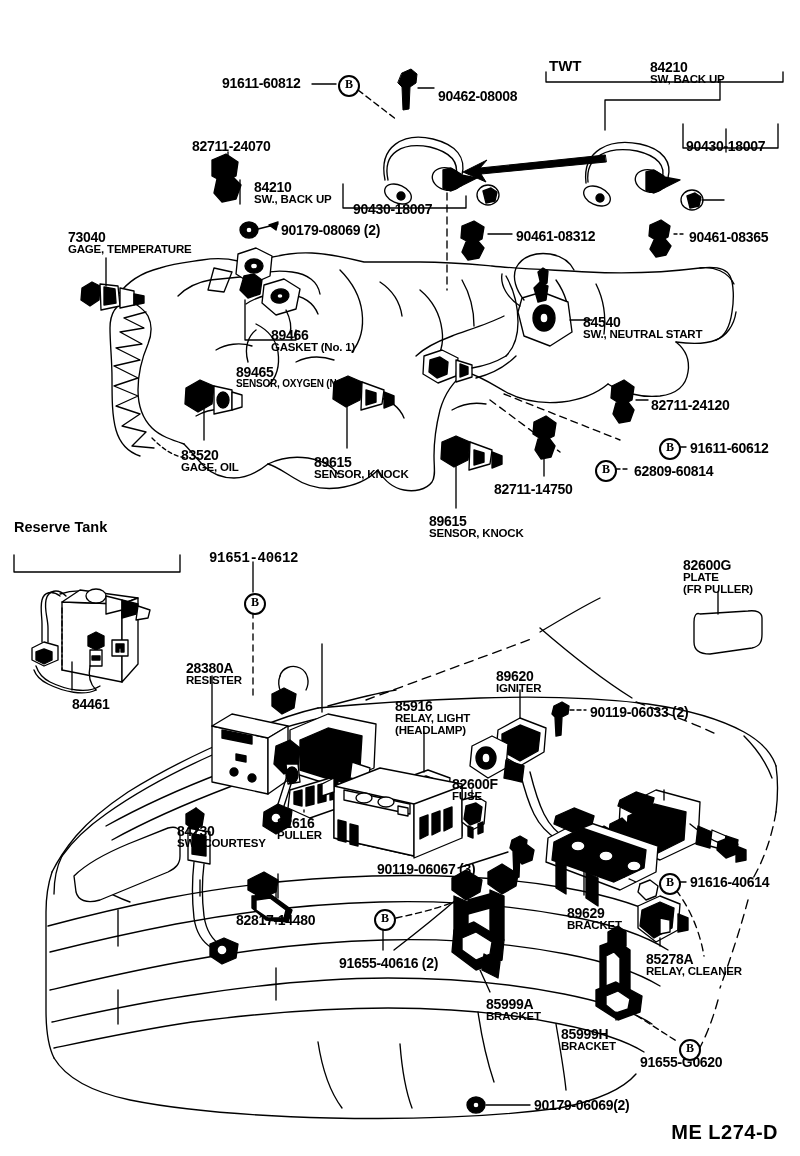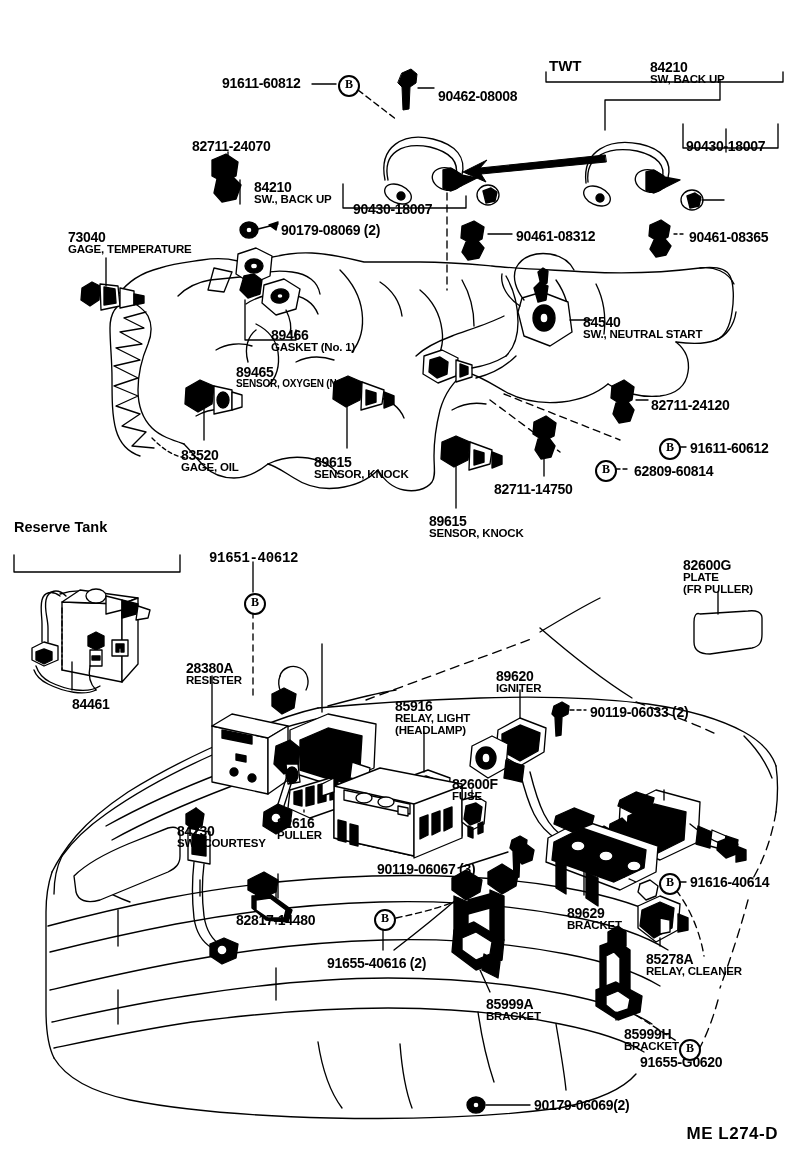--- a/index.html
+++ b/index.html
@@ -7,21 +7,21 @@
   body{width:800px;height:1156px;position:relative;overflow:hidden;
        font-family:"Liberation Sans","DejaVu Sans",sans-serif;color:#000;}
   #stage{position:absolute;left:0;top:0;width:800px;height:1156px;}
   #art{position:absolute;left:0;top:0;width:800px;height:1156px;}
   .lbl{position:absolute;font-weight:bold;line-height:1.02;white-space:nowrap;
        letter-spacing:-0.2px;}
   .pn{font-size:14px;font-weight:bold;letter-spacing:-0.3px;}
   .desc{font-size:11.5px;font-weight:bold;letter-spacing:-0.2px;}
   .desc.sm{font-size:10px;}
   .grp{font-size:15px;font-weight:bold;}
-  .footer{position:absolute;right:22px;bottom:12px;font-size:17px;font-weight:bold;
+  .footer{position:absolute;right:22px;bottom:12px;font-size:20px;font-weight:bold;
           letter-spacing:0.5px;}
   .rtank{position:absolute;font-size:14.5px;font-weight:bold;}
 </style>
 </head>
 <body>
 
 <div id="stage">
 
   <svg id="art" viewBox="0 0 800 1156" xmlns="http://www.w3.org/2000/svg">
     <g fill="none" stroke="#000" stroke-width="1.35" stroke-linejoin="round" stroke-linecap="round">
@@ -639,28 +639,28 @@
         <div class="pn">91616-40614</div>
       </div>
       <div class="lbl" style="left: 567px; top: 906px;">
         <div class="pn">89629</div>
         <div class="desc">BRACKET</div>
       </div>
       <div class="lbl" style="left: 646px; top: 952px;">
         <div class="pn">85278A</div>
         <div class="desc">RELAY, CLEANER</div>
       </div>
-      <div class="lbl" style="left: 327px; top: 956px;">
+      <div class="lbl" style="left: 339px; top: 956px;">
         <div class="pn">91655-40616 (2)</div>
       </div>
       <div class="lbl" style="left: 486px; top: 997px;">
         <div class="pn">85999A</div>
         <div class="desc">BRACKET</div>
       </div>
-      <div class="lbl" style="left: 624px; top: 1027px;">
+      <div class="lbl" style="left: 561px; top: 1027px;">
         <div class="pn">85999H</div>
         <div class="desc">BRACKET</div>
       </div>
       <div class="lbl" style="left: 640px; top: 1055px;">
         <div class="pn">91655-G0620</div>
       </div>
       <div class="lbl" style="left: 534px; top: 1098px;">
         <div class="pn">90179-06069(2)</div>
       </div>
     </div>

